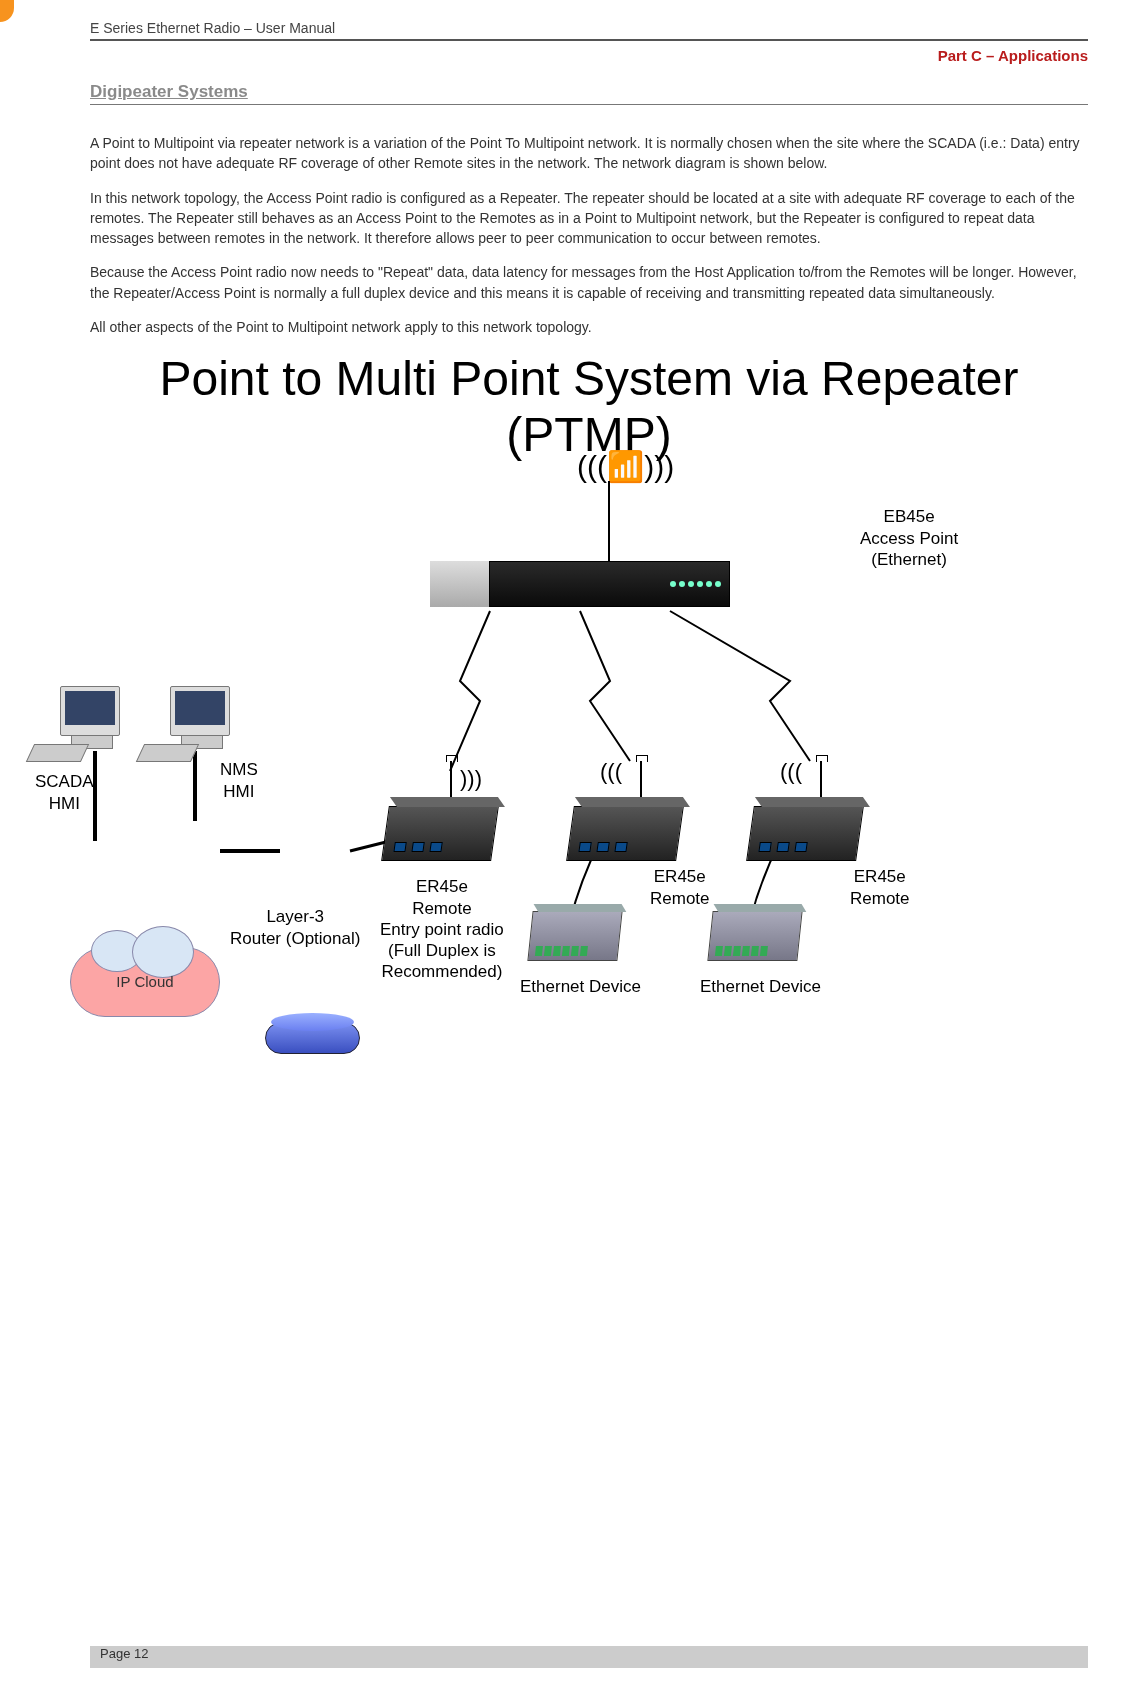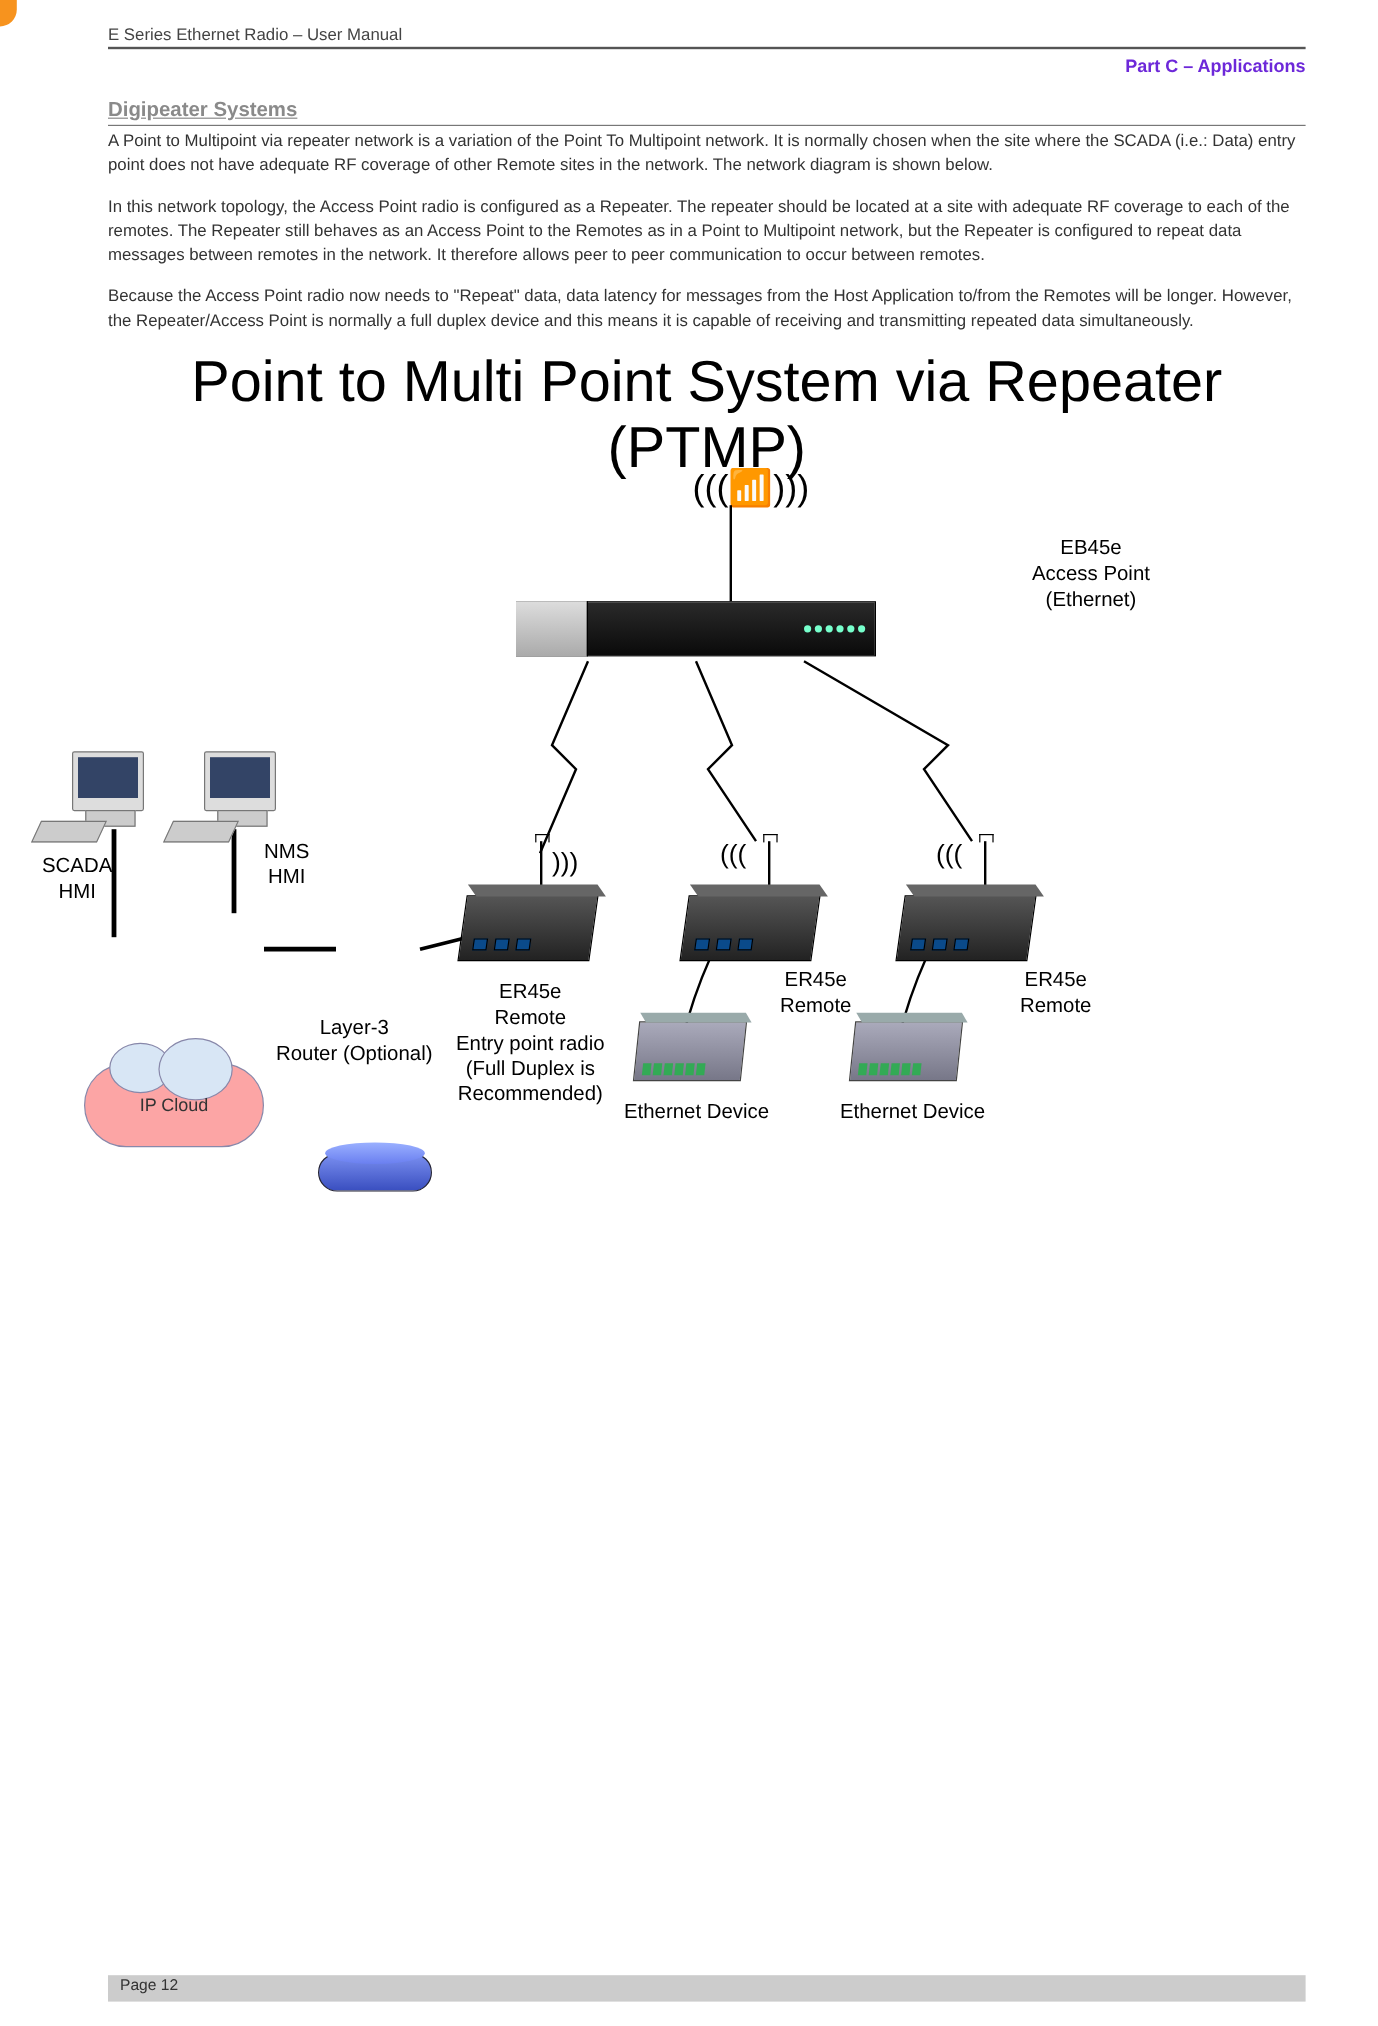--- a/index.html
+++ b/index.html
@@ -22,31 +22,31 @@
     padding-bottom: 3px;
   }
   .header-rule {
     border-top: 2px solid #555;
     margin-bottom: 6px;
   }
   .part-label {
     text-align: right;
     font-size: 15px;
     font-weight: bold;
-    color: #6d28d9;
+    color: #b91c1c;
     margin-bottom: 18px;
   }
   .section-heading {
     font-size: 17px;
     font-weight: bold;
     color: #8a8a8a;
     text-decoration: underline;
     border-bottom: 1px solid #777;
     padding-bottom: 2px;
-    margin-bottom: 2px;
+    margin-bottom: 28px;
   }
   .body-text p {
     font-size: 14px;
     line-height: 1.45;
     color: #333;
     margin-bottom: 14px;
   }
   .diagram-area {
     position: relative;
     width: 100%;
@@ -169,20 +169,21 @@
   <div class="header-title">E Series Ethernet Radio – User Manual</div>
   <div class="header-rule"></div>
   <div class="part-label">Part C – Applications</div>
 
   <div class="section-heading">Digipeater Systems</div>
 
   <div class="body-text">
     <p>A Point to Multipoint via repeater network is a variation of the Point To Multipoint network. It is normally chosen when the site where the SCADA (i.e.: Data) entry point does not have adequate RF coverage of other Remote sites in the network. The network diagram is shown below.</p>
     <p>In this network topology, the Access Point radio is configured as a Repeater. The repeater should be located at a site with adequate RF coverage to each of the remotes. The Repeater still behaves as an Access Point to the Remotes as in a Point to Multipoint network, but the Repeater is configured to repeat data messages between remotes in the network. It therefore allows peer to peer communication to occur between remotes.</p>
     <p>Because the Access Point radio now needs to "Repeat" data, data latency for messages from the Host Application to/from the Remotes will be longer. However, the Repeater/Access Point is normally a full duplex device and this means it is capable of receiving and transmitting repeated data simultaneously.</p>
+    <p>All other aspects of the Point to Multipoint network apply to this network topology.</p>
   </div>
 
   <div class="diagram-area">
     <div class="diagram-title">Point to Multi Point System via Repeater (PTMP)</div>
 
     <div class="antenna-big" style="left:487px; top:98px;">(((📶)))</div>
     <div class="conn-line" style="left:518px; top:130px; width:2px; height:80px;"></div>
 
     <div class="device" style="left:340px; top:210px;">
       <div class="rackmount">

